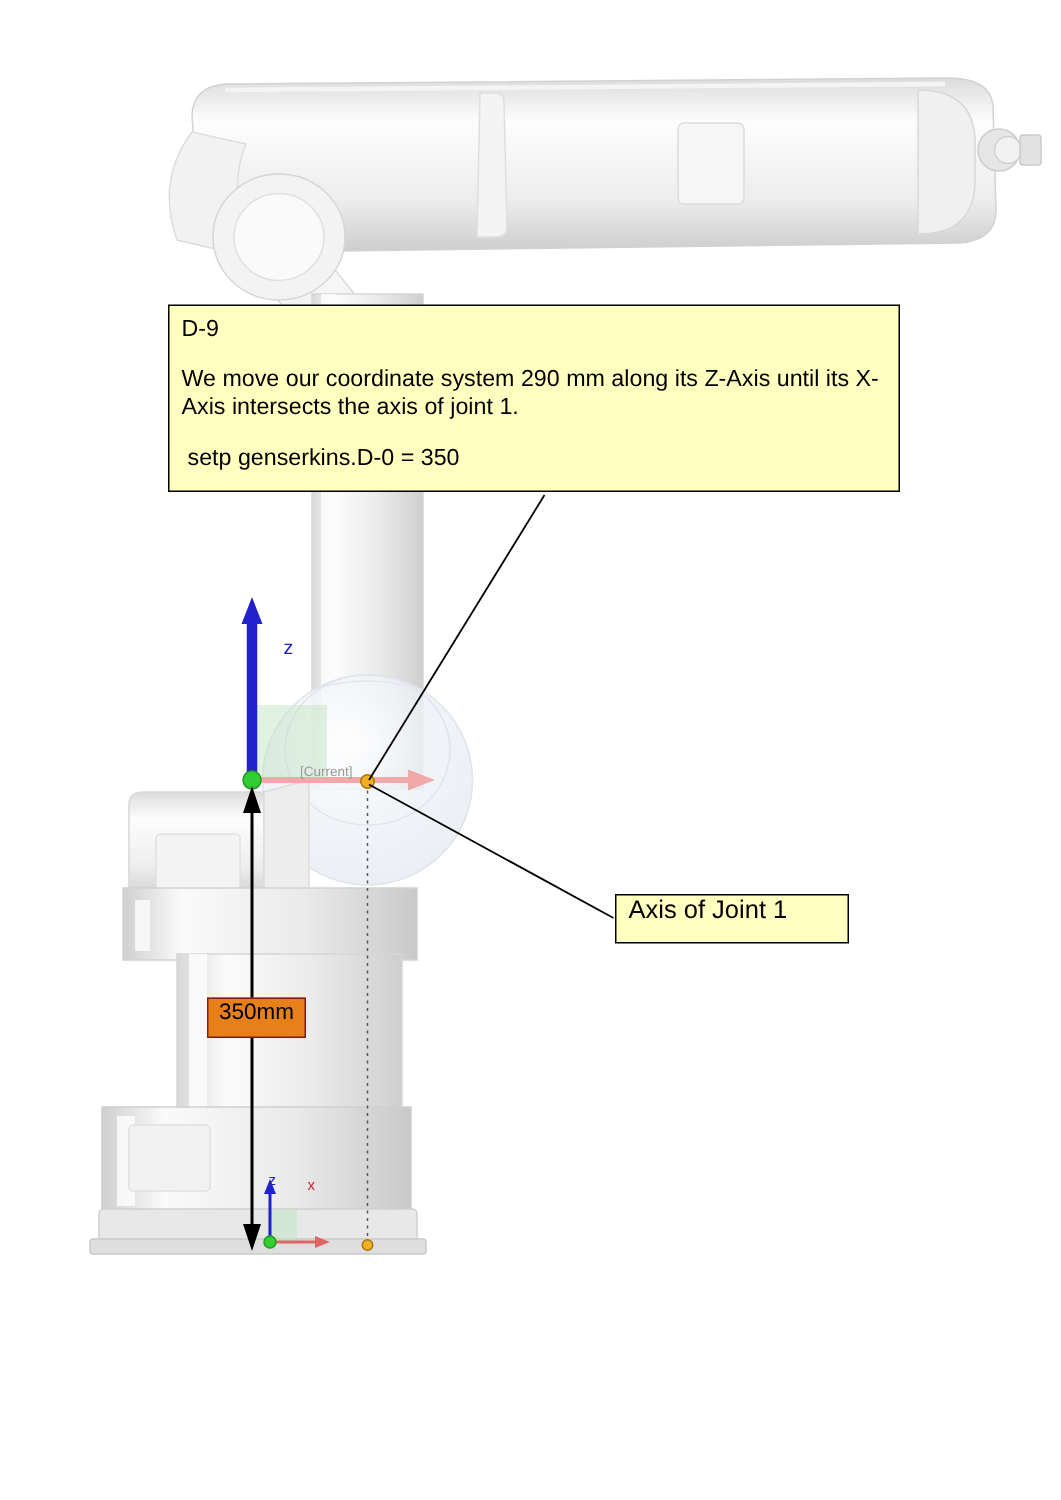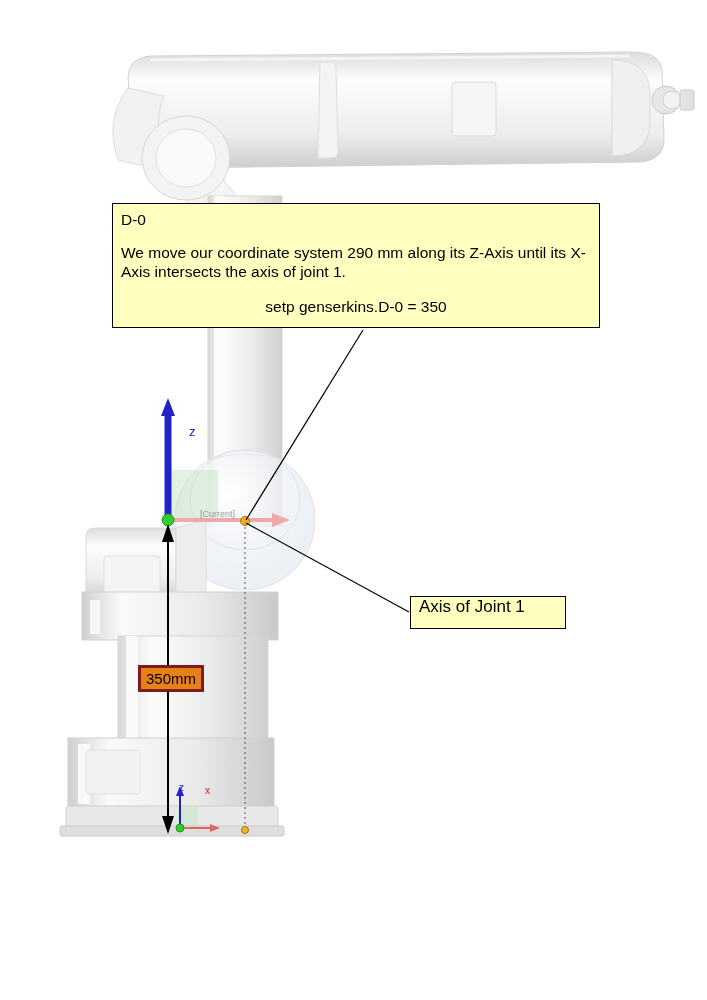--- a/index.html
+++ b/index.html
@@ -48,46 +48,45 @@
     font-size: 15.5px;
     line-height: 19px;
   }
   #d0-callout .title {
     margin: 0 0 14px 0;
   }
   #d0-callout .para {
     margin: 0 0 15px 0;
   }
   #d0-callout .code {
-    margin: 16px;
-    text-align: center;
+    margin: 4px;
   }
   #joint-callout {
     left: 410px;
     top: 596px;
     width: 156px;
     height: 33px;
     font-size: 17px;
     display: flex;
     align-items: flex-start;
     padding: 0 8px;
   }
   #dim-badge {
     position: absolute;
     left: 138px;
     top: 665px;
     width: 66px;
     height: 27px;
     background: #e8801a;
-    border: 3px solid #7f1d1d;
+    border: 1px solid #7f1d1d;
     box-sizing: border-box;
     color: #000000;
     font-size: 15px;
     display: flex;
-    align-items: center;
+    align-items: flex-start;
     justify-content: center;
   }
   .axis-label {
     position: absolute;
     font-size: 13px;
     color: #2222cc;
   }
   .tiny-label {
     position: absolute;
     font-size: 8px;
@@ -221,21 +220,21 @@
       <circle cx="180" cy="828" r="4" fill="#33cc33" stroke="#1f9a1f"></circle>
     </g>
 
     <g>
       <line x1="363" y1="330" x2="246" y2="520" stroke="#000000" stroke-width="1.2"></line>
       <line x1="246" y1="523" x2="409" y2="612" stroke="#000000" stroke-width="1.2"></line>
     </g>
   </svg>
 
   <div class="callout" id="d0-callout">
-    <div class="title">D-0</div>
+    <div class="title">D-9</div>
     <div class="para">We move our coordinate system  290 mm along its Z-Axis until its X-Axis intersects the axis of joint 1.</div>
     <div class="code">setp genserkins.D-0 = 350</div>
   </div>
 
   <div class="callout" id="joint-callout">
     <span>Axis of Joint 1</span>
   </div>
 
   <div id="dim-badge">
     <span>350mm</span>

